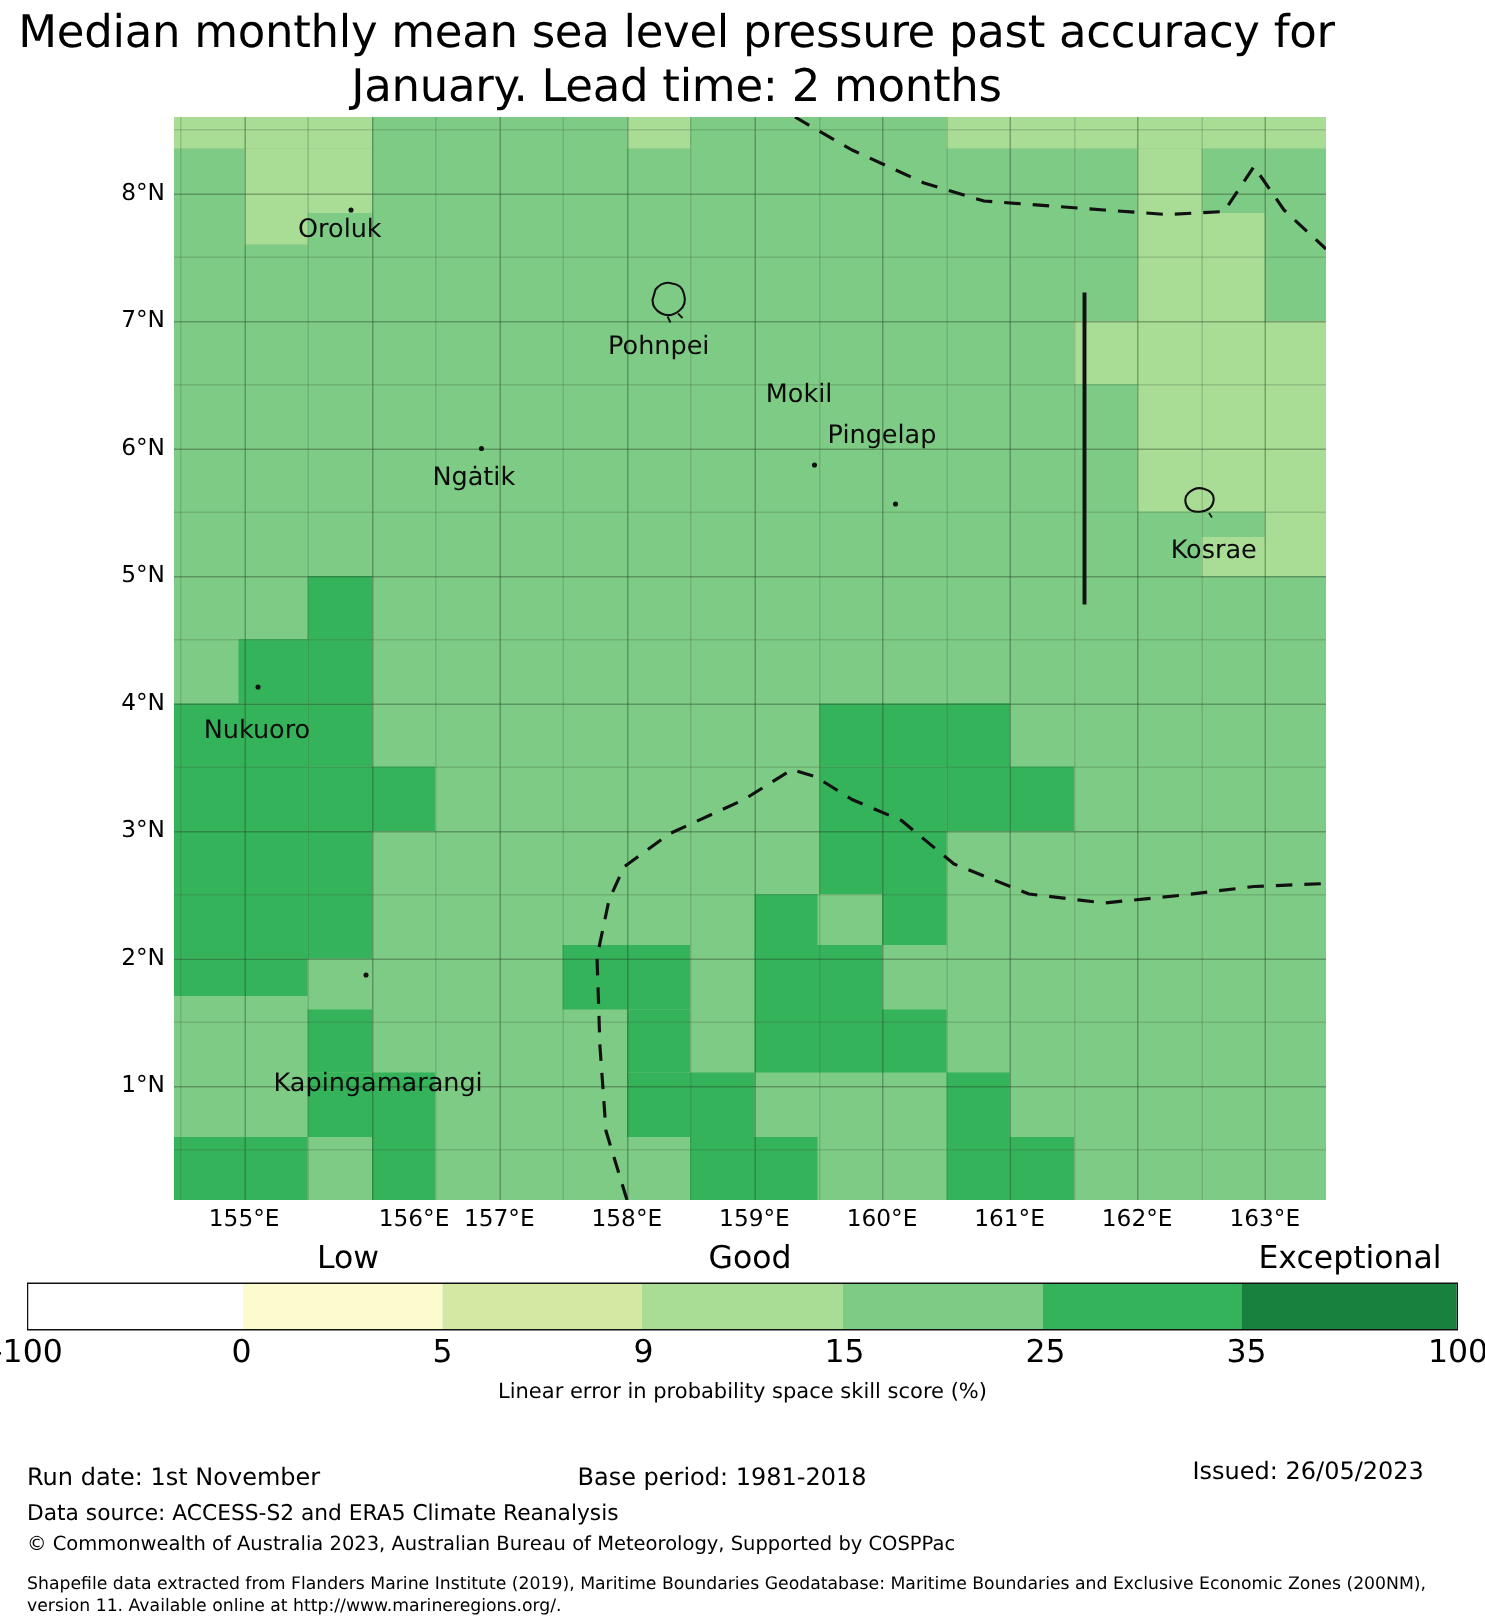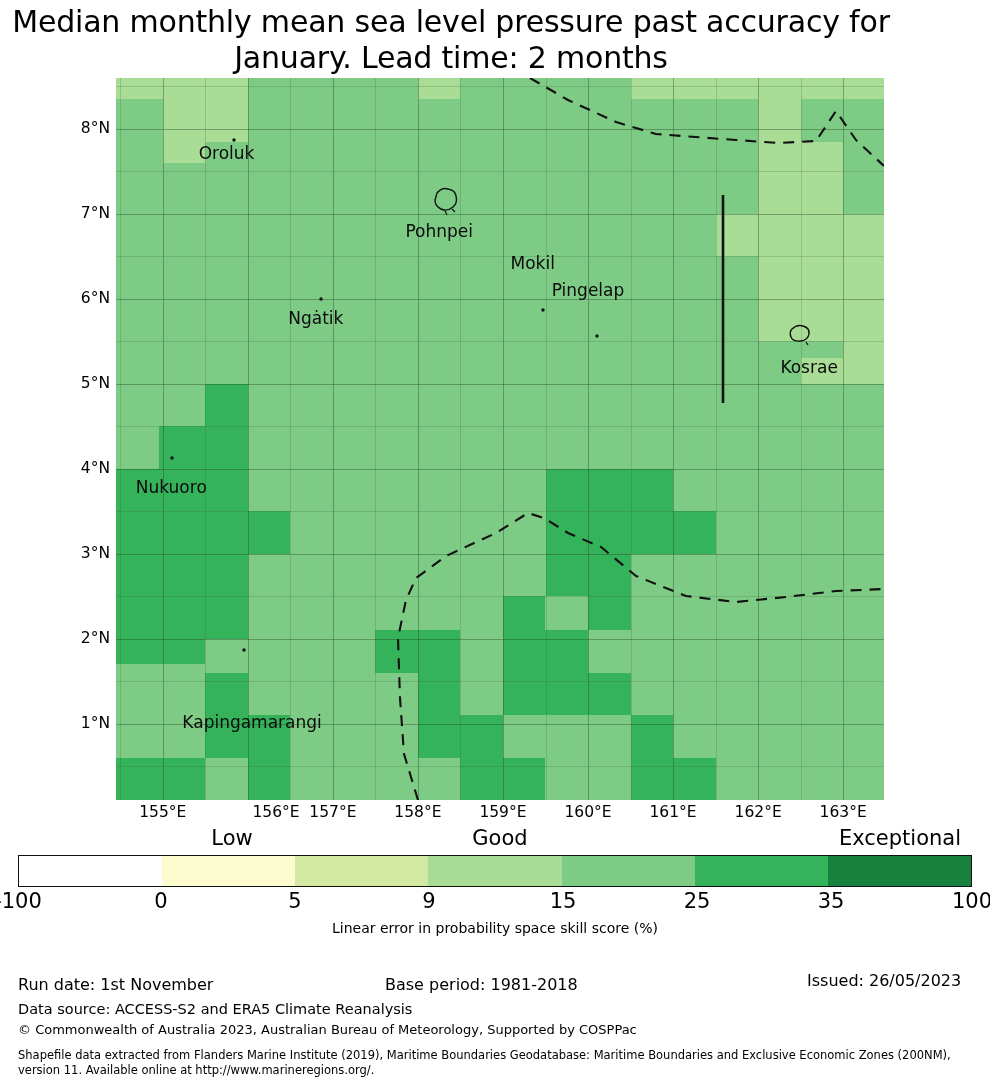--- a/index.html
+++ b/index.html
@@ -39,21 +39,21 @@
   #cbqual{position:absolute;left:0;top:826px;width:990px;height:26px;}
   .cbq{position:absolute;top:0;font-size:21px;transform:translateX(-50%);white-space:nowrap;}
   #cbticks{position:absolute;left:0;top:889px;width:990px;height:26px;}
   .cbt{position:absolute;top:0;font-size:21px;transform:translateX(-50%);white-space:nowrap;}
   #cblabel{position:absolute;left:0;top:920px;width:990px;text-align:center;font-size:14px;}
 
   
   #foot{position:absolute;left:0;top:975px;width:990px;}
   #f-run{position:absolute;left:18px;top:0;font-size:16px;}
   #f-base{position:absolute;left:385px;top:0;font-size:16px;}
-  #f-iss{position:absolute;left:795px;top:-4px;font-size:16px;margin-left:12px;}
+  #f-iss{position:absolute;left:795px;top:-4px;font-size:16px;}
   #f-src{position:absolute;left:18px;top:26px;font-size:14.5px;}
   #f-cc{position:absolute;left:18px;top:47px;font-size:13px;}
   #f-shape{position:absolute;left:18px;top:73px;font-size:11.5px;line-height:15px;width:950px;}
 </style>
 </head>
 <body>
 
 <div id="title">Median monthly mean sea level pressure past accuracy for January. Lead time: 2 months</div>
 
 <div id="plot">

